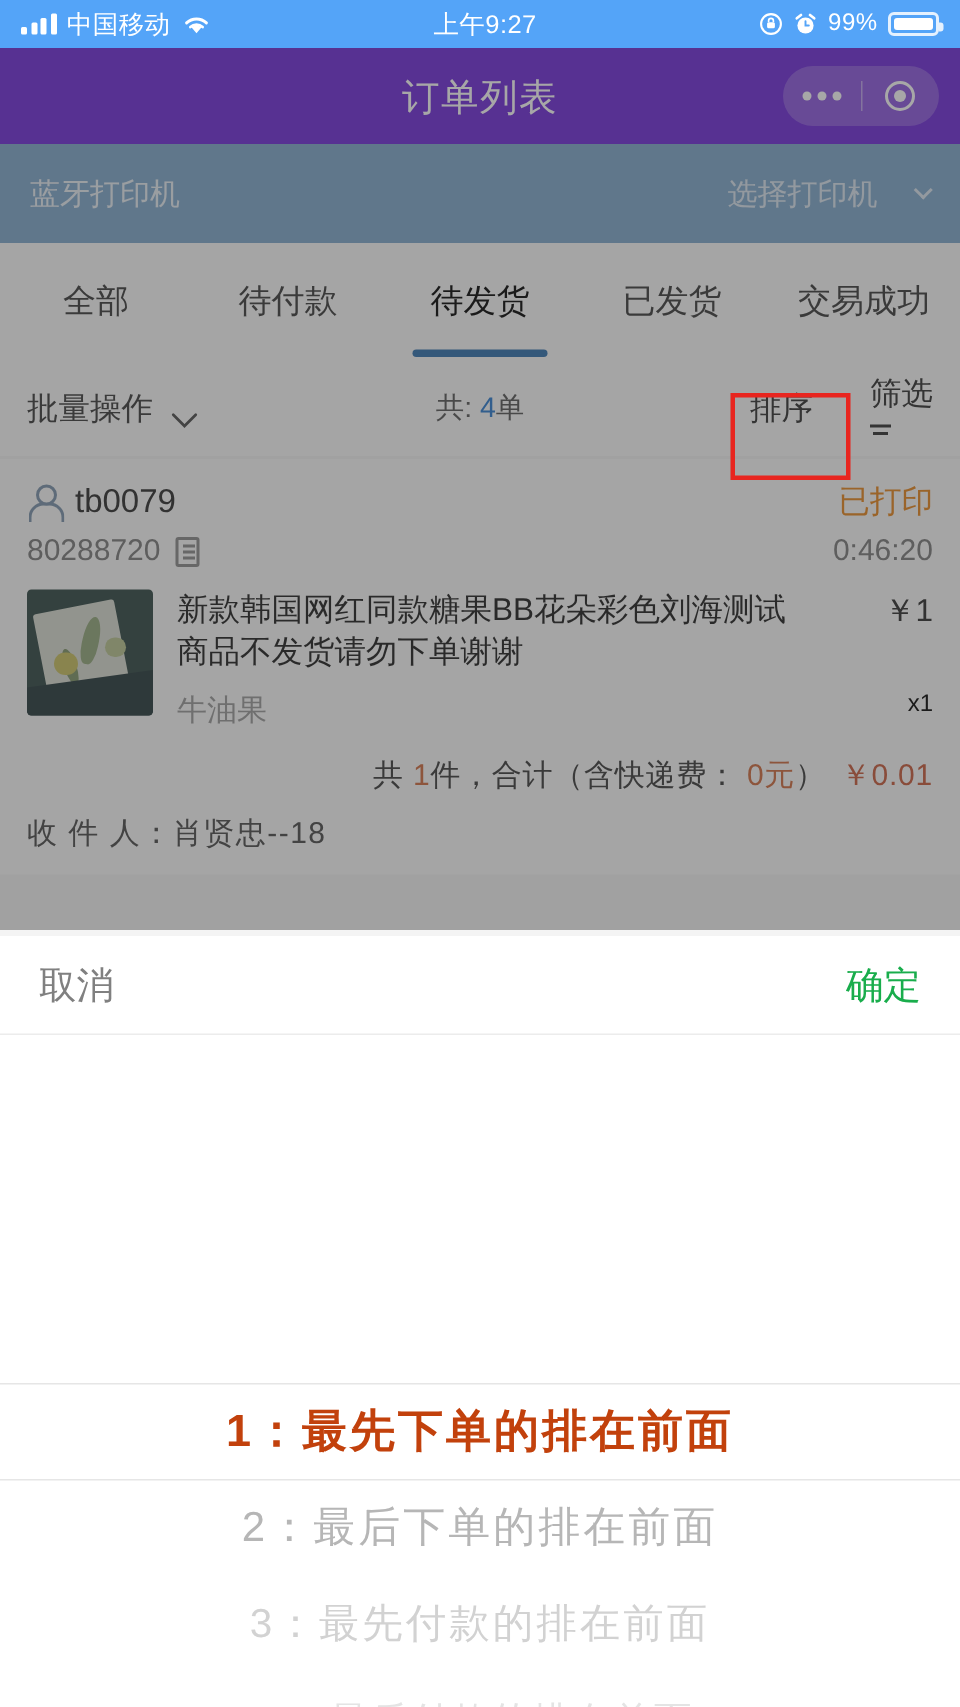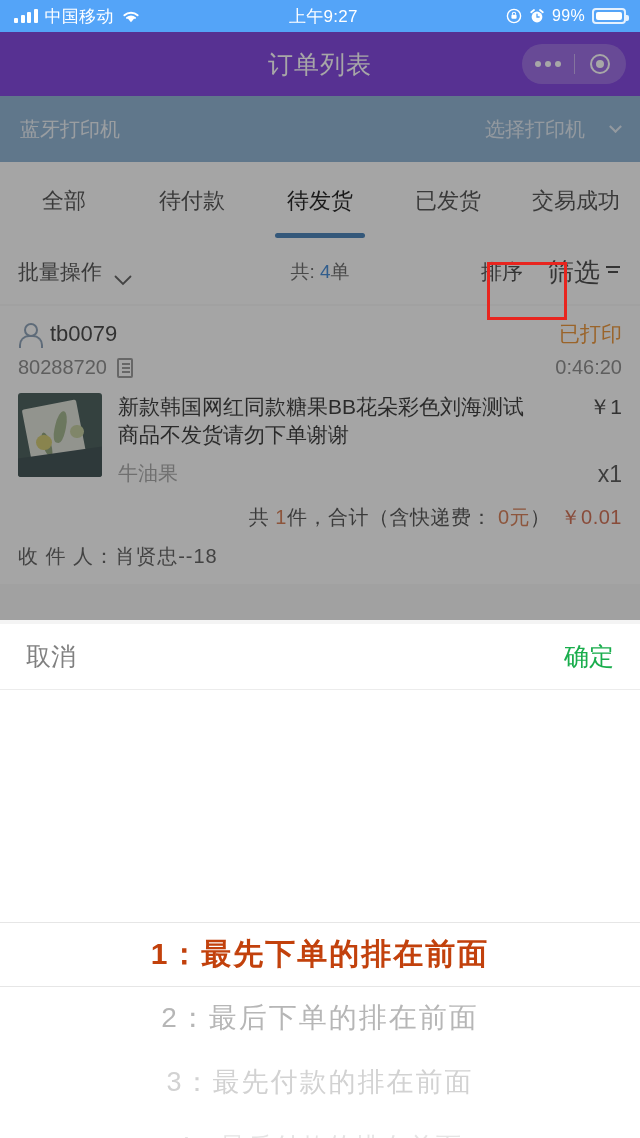--- a/index.html
+++ b/index.html
@@ -59,23 +59,23 @@
   .tab { flex:1; text-align:center; font-size:22px; color:#3a3a3a; position:relative; height:100%; display:flex; align-items:center; justify-content:center;}
   .tab.active { color:#000000; }
   .tab .bar { position:absolute; bottom:2px; left:50%; transform:translateX(-50%); width:90px; height:5px; background:#2f6fad; border-radius:3px; display:none;}
   .tab.active .bar { display:block; }
 
   
   .toolbar { height:64px; background:#fbfbfb; display:flex; align-items:center; padding:0 18px; position:relative;}
   .tb-batch { display:flex; align-items:flex-end; gap:12px; font-size:21px; color:#3a3a3a;}
   .tb-count { position:absolute; left:50%; transform:translateX(-50%); font-size:19px; color:#555;}
   .tb-count b { color:#2b7bd0; font-weight:400;}
-  .tb-right { margin-left:auto; display:flex; align-items:center; gap:3px;}
+  .tb-right { margin-left:auto; display:flex; align-items:center; gap:16px;}
   .tb-sort { font-size:21px; color:#2e2e2e; padding:8px 16px; position:relative;}
-  .tb-filter { font-size:26px; color:#2e2e2e; display:flex; align-items:center; gap:6px; padding-left:6px;}
+  .tb-filter { font-size:21px; color:#2e2e2e; display:flex; align-items:flex-start; gap:6px; padding-left:6px;flex-direction:column;}
   .funnel { width:16px;height:14px;position:relative;display:inline-block;}
   .funnel::before{content:"";position:absolute;left:0;top:1px;width:14px;height:0;border-top:2px solid currentColor;}
   .funnel::after{content:"";position:absolute;left:2px;top:6px;width:10px;border-top:2px solid currentColor;
     box-shadow:2px 5px 0 -1px currentColor;}
 
   
   .redbox { position:absolute; left:487px; top:262px; width:80px; height:58px; border:3px solid #e8251f; z-index:40; }
 
   
   .order-card { background:#fbfbfb; margin-top:2px; padding: 14px 18px 0; }
@@ -97,21 +97,21 @@
   .thumb .leafA{position:absolute;left:44%;top:22%;width:13%;height:38%;background:#93a87a;border-radius:50% 50% 40% 40%;transform:rotate(12deg);}
   .thumb .leafB{position:absolute;left:30%;top:47%;width:10%;height:30%;background:#7f9466;border-radius:50%;transform:rotate(-18deg);}
   .thumb .flower{position:absolute;left:22%;top:50%;width:18%;height:18%;background:#c9c05e;border-radius:50%;}
   .thumb .bulb{position:absolute;left:62%;top:38%;width:16%;height:16%;background:#b9c48f;border-radius:50%;}
   .thumb .fold{position:absolute;left:-10%;bottom:-8%;width:130%;height:38%;background:#24373a;transform:rotate(-8deg);}
   .p-main { flex:1; min-width:0; }
   .p-title { font-size:21px; color:#1c1c1c; line-height:1.35; }
   .p-spec { font-size:20px; color:#9a9a9a; margin-top:10px; }
   .p-right { width:70px; text-align:right; flex:0 0 70px;}
   .p-price { font-size:21px; color:#2b2b2b;}
-  .p-qty { font-size:23px; color:#404040; margin-top:40px;}
+  .p-qty { font-size:16px; color:#000000; margin-top:40px;}
   .oc-total { text-align:right; font-size:20px; color:#3a3a3a; padding: 16px 0 12px; letter-spacing:.5px;}
   .oc-total .num { color:#cf6a3c; }
   .oc-total .amt { color:#c8593a; margin-left:10px;}
   .oc-recv { font-size:20px; color:#4a4a4a; padding-bottom:14px; letter-spacing:1px;}
 
   
   .dim { position:absolute; left:0; top:32px; right:0; height:588px; background:rgba(60,60,60,.45); z-index:30; }
 
   
   .tooltip {

